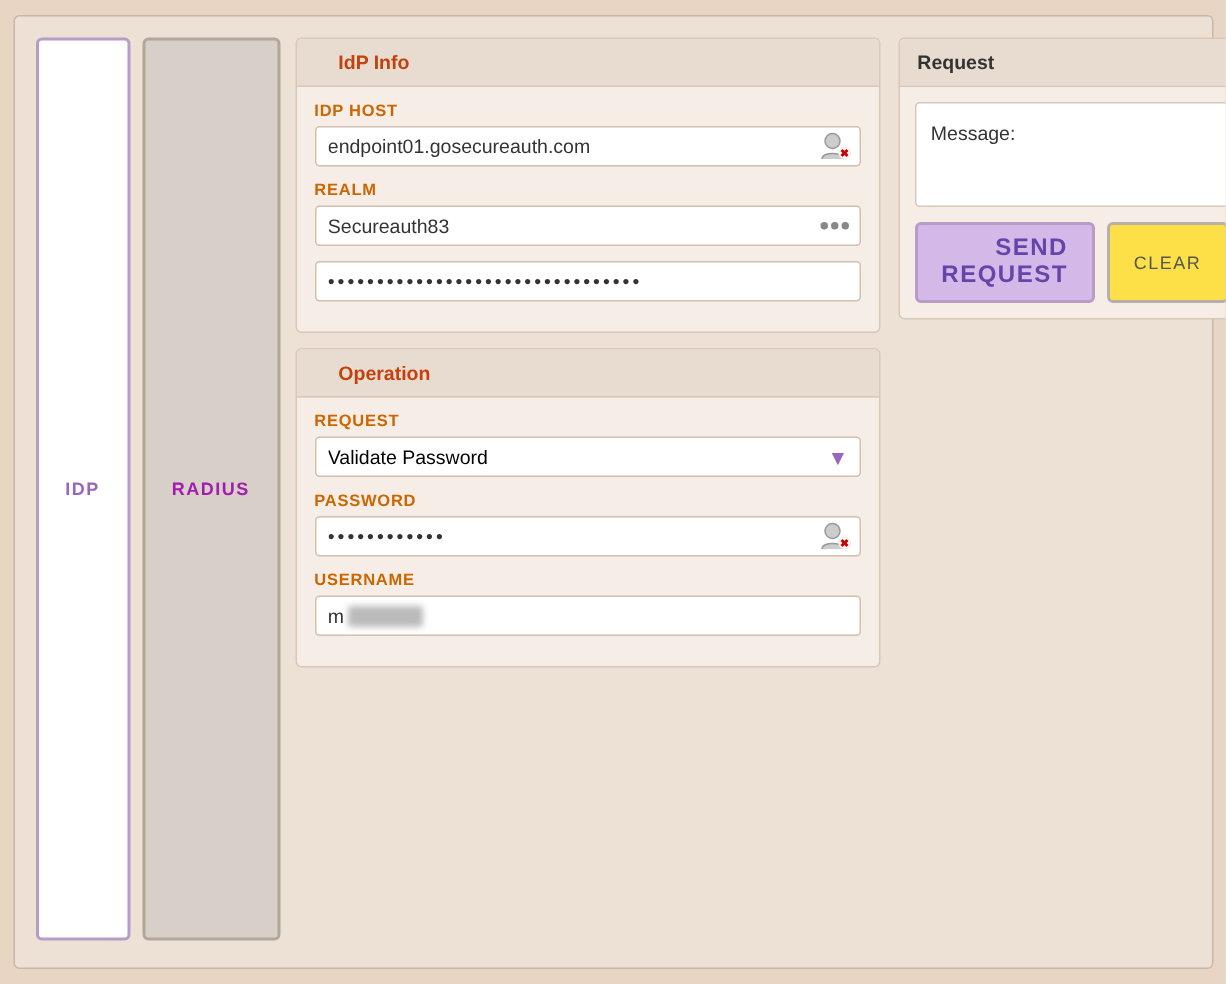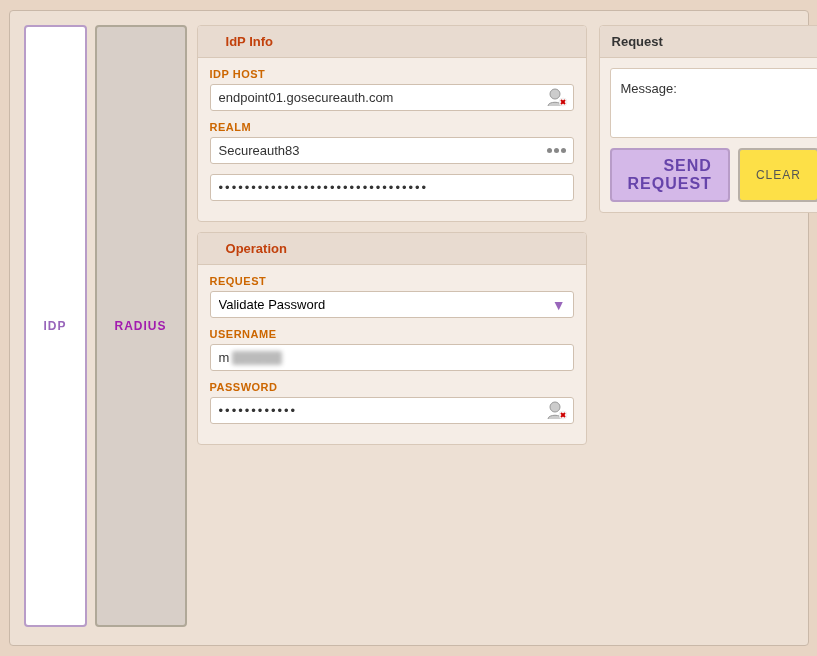--- a/index.html
+++ b/index.html
@@ -286,43 +286,43 @@
               <select class="field-select">
                 <option>Validate Password</option>
                 <option>Authenticate</option>
                 <option>Get User Info</option>
               </select>
               <div class="select-arrow">▼</div>
             </div>
           </div>
 
           <div class="field-group">
-            <div class="field-label">USERNAME</div>
-            <div class="field-input-wrapper username-input-wrapper">
-              <input type="text" class="field-input" value="m" style="">
-              <span style="position:absolute;left:22px;background:#bbb;color:#bbb;font-size:11px;padding:1px 4px;border-radius:2px;filter:blur(2px);">redacted</span>
-            </div>
-          </div>
-
-          <div class="field-group">
             <div class="field-label">PASSWORD</div>
             <div class="field-input-wrapper">
               <input type="text" class="field-input password-field" value="••••••••••••" style="">
               <div class="field-icon">
                 <svg viewBox="0 0 22 22" width="22" height="22">
                   <circle cx="9" cy="7" r="5" fill="#ccc" stroke="#999" stroke-width="1"></circle>
                   <path d="M2 19 C2 14 16 14 16 19" fill="#ccc" stroke="#999" stroke-width="1"></path>
                   <circle cx="17" cy="15" r="4" fill="white" stroke="#ddd" stroke-width="0.5"></circle>
                   <line x1="15" y1="13" x2="19" y2="17" stroke="#cc0000" stroke-width="2"></line>
                   <line x1="19" y1="13" x2="15" y2="17" stroke="#cc0000" stroke-width="2"></line>
                 </svg>
               </div>
             </div>
           </div>
 
+          <div class="field-group">
+            <div class="field-label">USERNAME</div>
+            <div class="field-input-wrapper username-input-wrapper">
+              <input type="text" class="field-input" value="m" style="">
+              <span style="position:absolute;left:22px;background:#bbb;color:#bbb;font-size:11px;padding:1px 4px;border-radius:2px;filter:blur(2px);">redacted</span>
+            </div>
+          </div>
+
         </div>
       </div>
 
     </div>
 
     <div class="right-panel">
       <div class="request-card">
         <div class="request-header">Request</div>
         <div class="request-body">
           <div>Message:</div>

